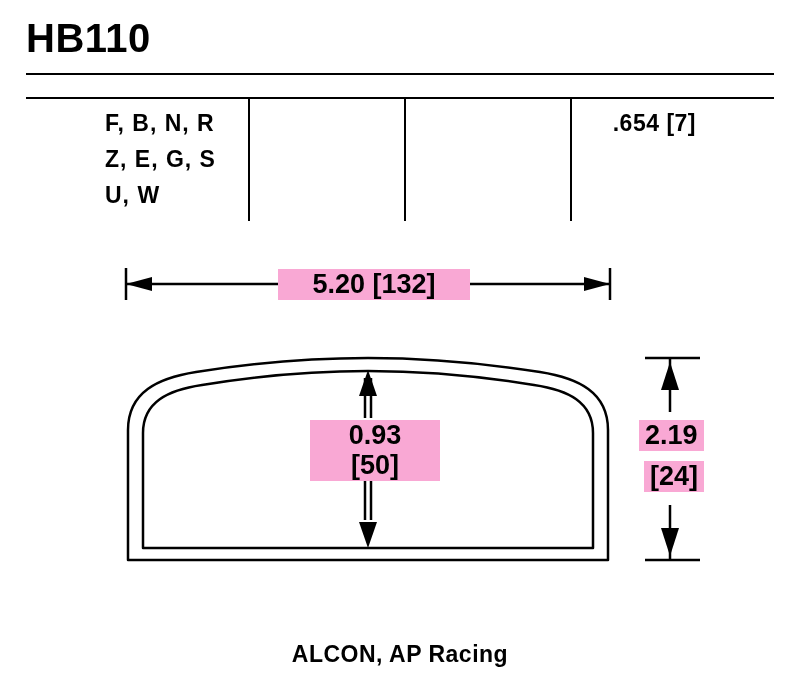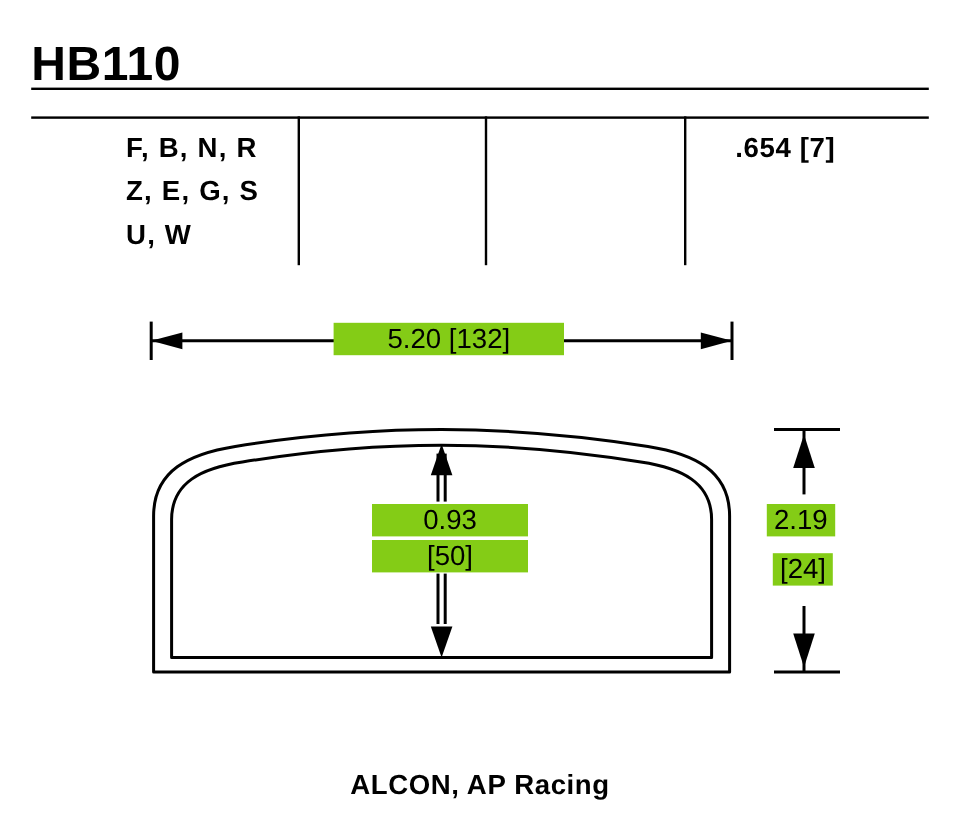--- a/index.html
+++ b/index.html
@@ -15,21 +15,21 @@
     position: relative;
     width: 800px;
     height: 691px;
     background: #ffffff;
     overflow: hidden;
   }
   
   .part-number {
     position: absolute;
     left: 26px;
-    top: 32px;
+    top: 16px;
     font-size: 40px;
     font-weight: bold;
     letter-spacing: 0.5px;
     color: #000;
   }
   
   .rule {
     position: absolute;
     background: #000;
   }
@@ -51,24 +51,24 @@
     position: absolute;
     font-size: 23px;
     font-weight: bold;
     letter-spacing: 0.5px;
     white-space: nowrap;
     text-align: right;
   }
   
   .dim-label {
     position: absolute;
-    font-size: 23px;
-    font-weight: normal;
+    font-size: 27px;
+    font-weight: bold;
     white-space: nowrap;
-    background: #84cc16;
+    background: #f9a8d4;
     padding: 0 6px;
   }
   .dim-label.centered {
     text-align: center;
   }
   
   .caption {
     position: absolute;
     left: 0;
     right: 0;

